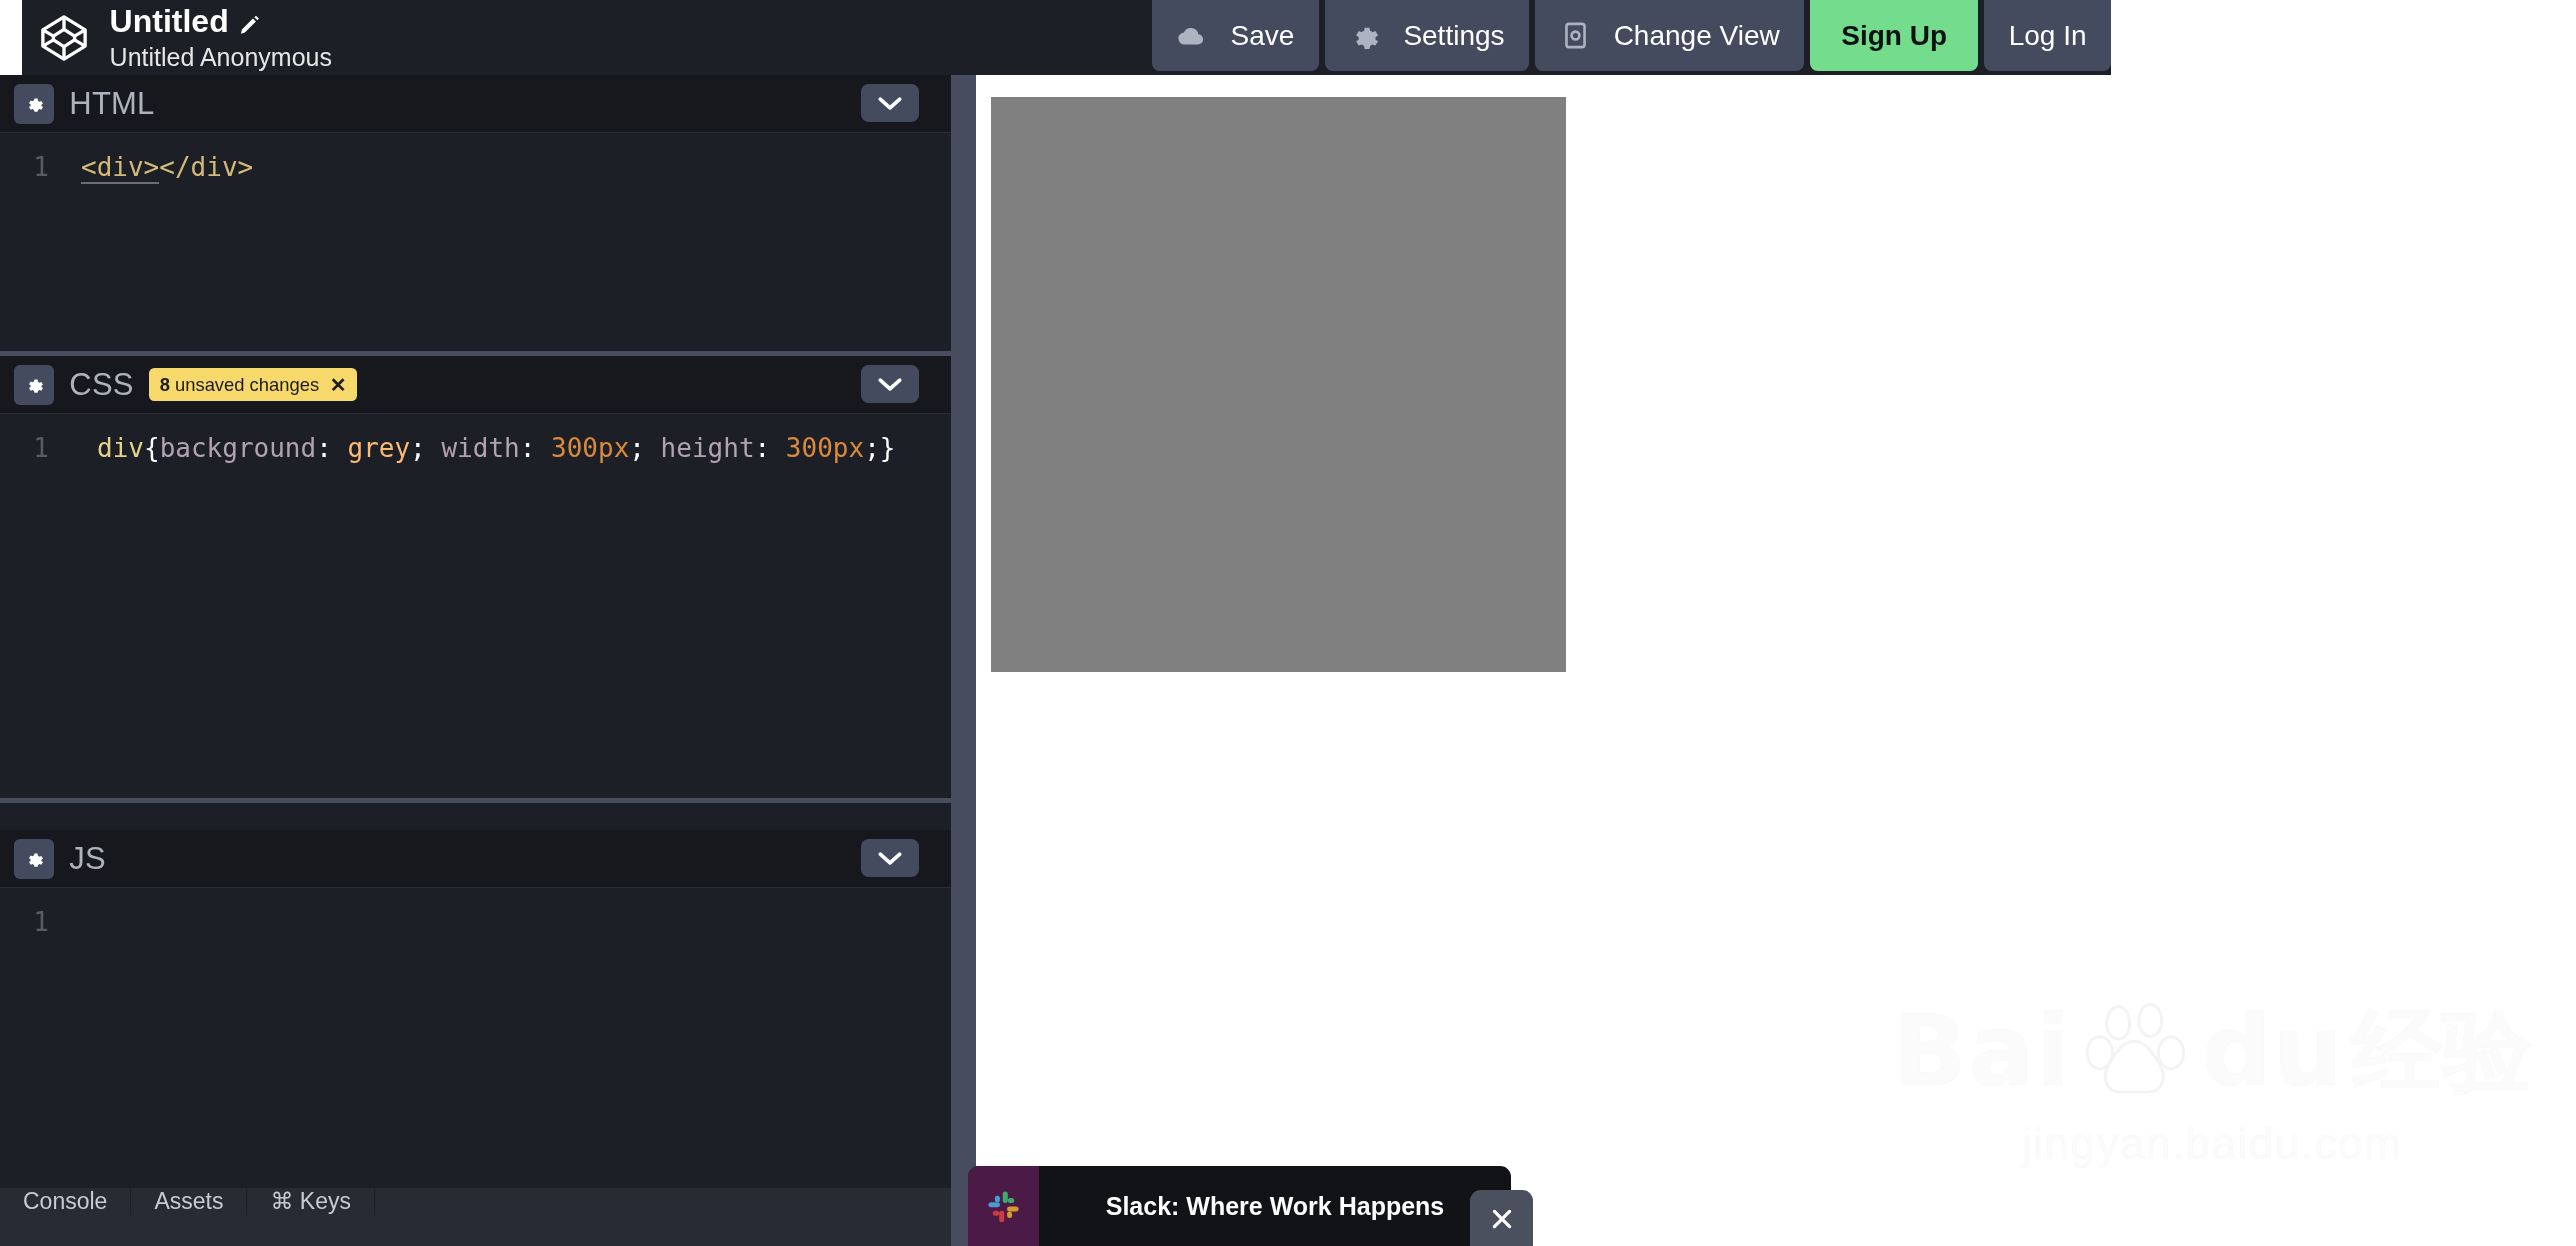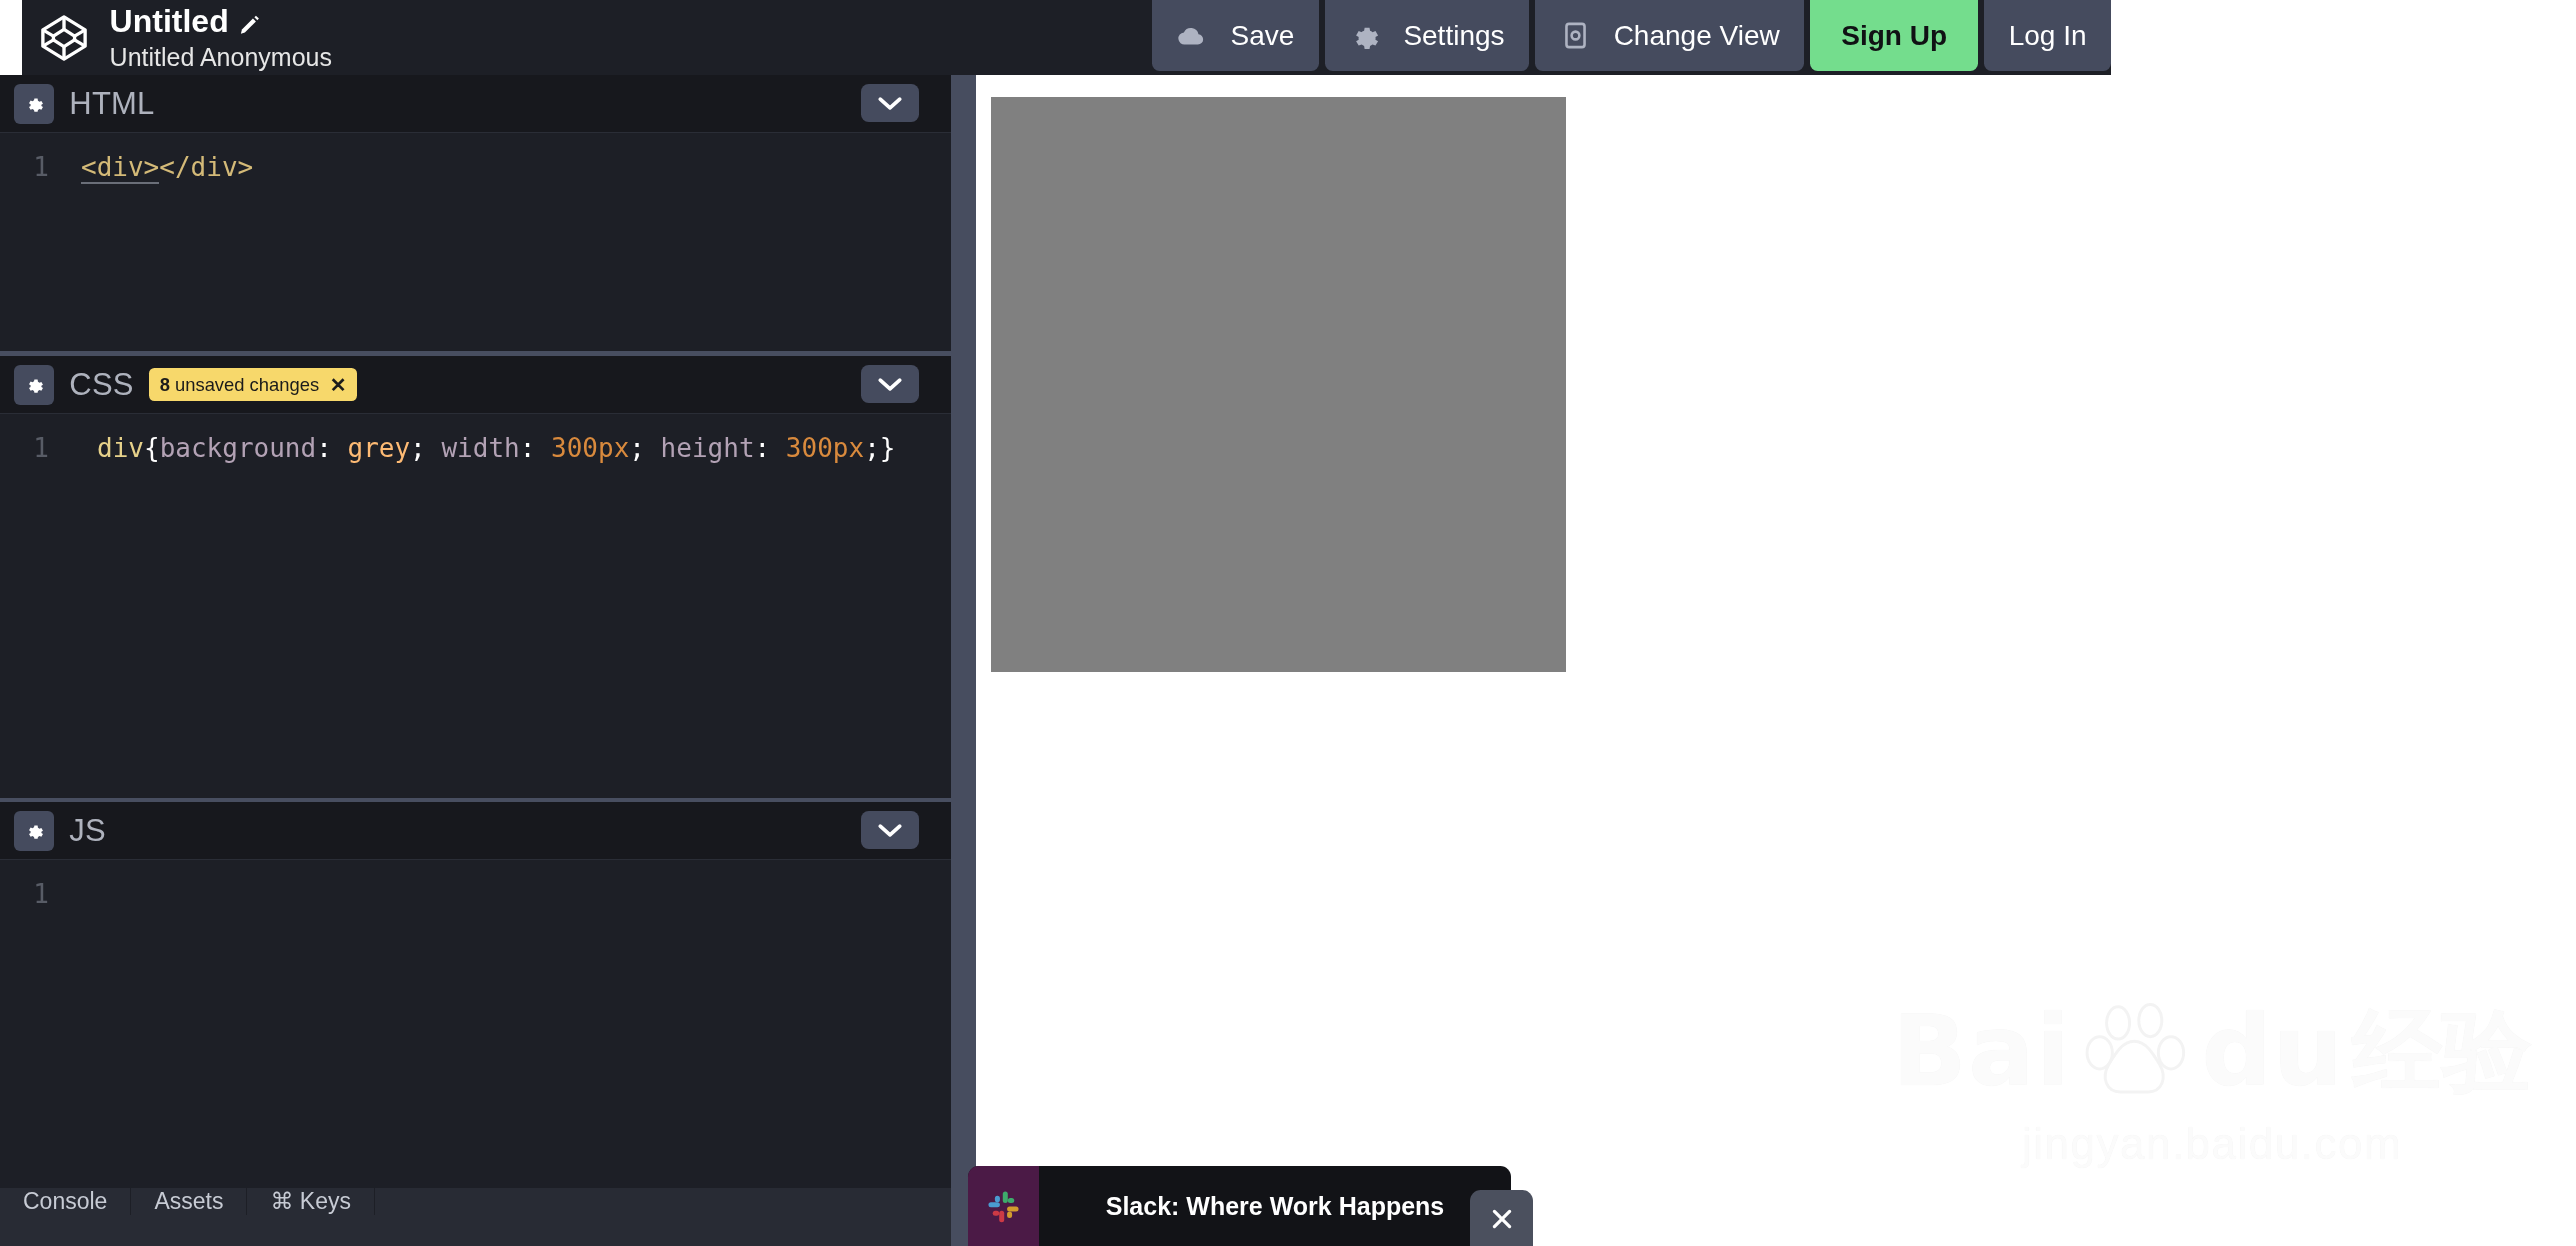--- a/index.html
+++ b/index.html
@@ -264,21 +264,21 @@
       </div>
       <div class="code-area" style="height:386px;">
         <div class="code-line">
           <span class="ln">1</span>
           <span class="code-text"><span class="tok-sel">div</span><span class="tok-brace">{</span><span class="tok-prop">background</span><span class="tok-punc">:</span> <span class="tok-val-word">grey</span><span class="tok-punc">;</span> <span class="tok-prop">width</span><span class="tok-punc">:</span> <span class="tok-num">300px</span><span class="tok-punc">;</span> <span class="tok-prop">height</span><span class="tok-punc">:</span> <span class="tok-num">300px</span><span class="tok-punc">;</span><span class="tok-brace">}</span></span>
         </div>
       </div>
       <div class="panel-divider" style="top:442px;"></div>
     </div>
 
-    <div class="panel" style="top:727px; height:386px;">
+    <div class="panel" style="top:755px; height:386px;">
       <div class="panel-head">
         <button class="gear-btn">
           <svg viewBox="0 0 24 24" aria-hidden="true">
             <path fill="#ffffff" d="M12 9a3 3 0 1 0 0 6 3 3 0 0 0 0-6zm8.5 4.2l1.8-1.1-1.8-3.1-2.1.7c-.5-.4-1.1-.7-1.7-1L16.3 6h-3.6l-.4 2.1c-.6.2-1.2.6-1.7 1l-2.1-.7-1.8 3.1 1.8 1.1c0 .3-.1.6-.1.9s0 .6.1.9l-1.8 1.1 1.8 3.1 2.1-.7c.5.4 1.1.7 1.7 1l.4 2.1h3.6l.4-2.1c.6-.2 1.2-.6 1.7-1l2.1.7 1.8-3.1-1.8-1.1c0-.3.1-.6.1-.9s0-.6-.1-.9z"></path>
           </svg>
         </button>
         <span class="panel-title">JS</span>
         <button class="collapse-btn">
           <svg viewBox="0 0 24 14" aria-hidden="true">
             <polyline points="3,3 12,11 21,3" fill="none" stroke="#ffffff" stroke-width="3.4" stroke-linecap="round" stroke-linejoin="round"></polyline>

